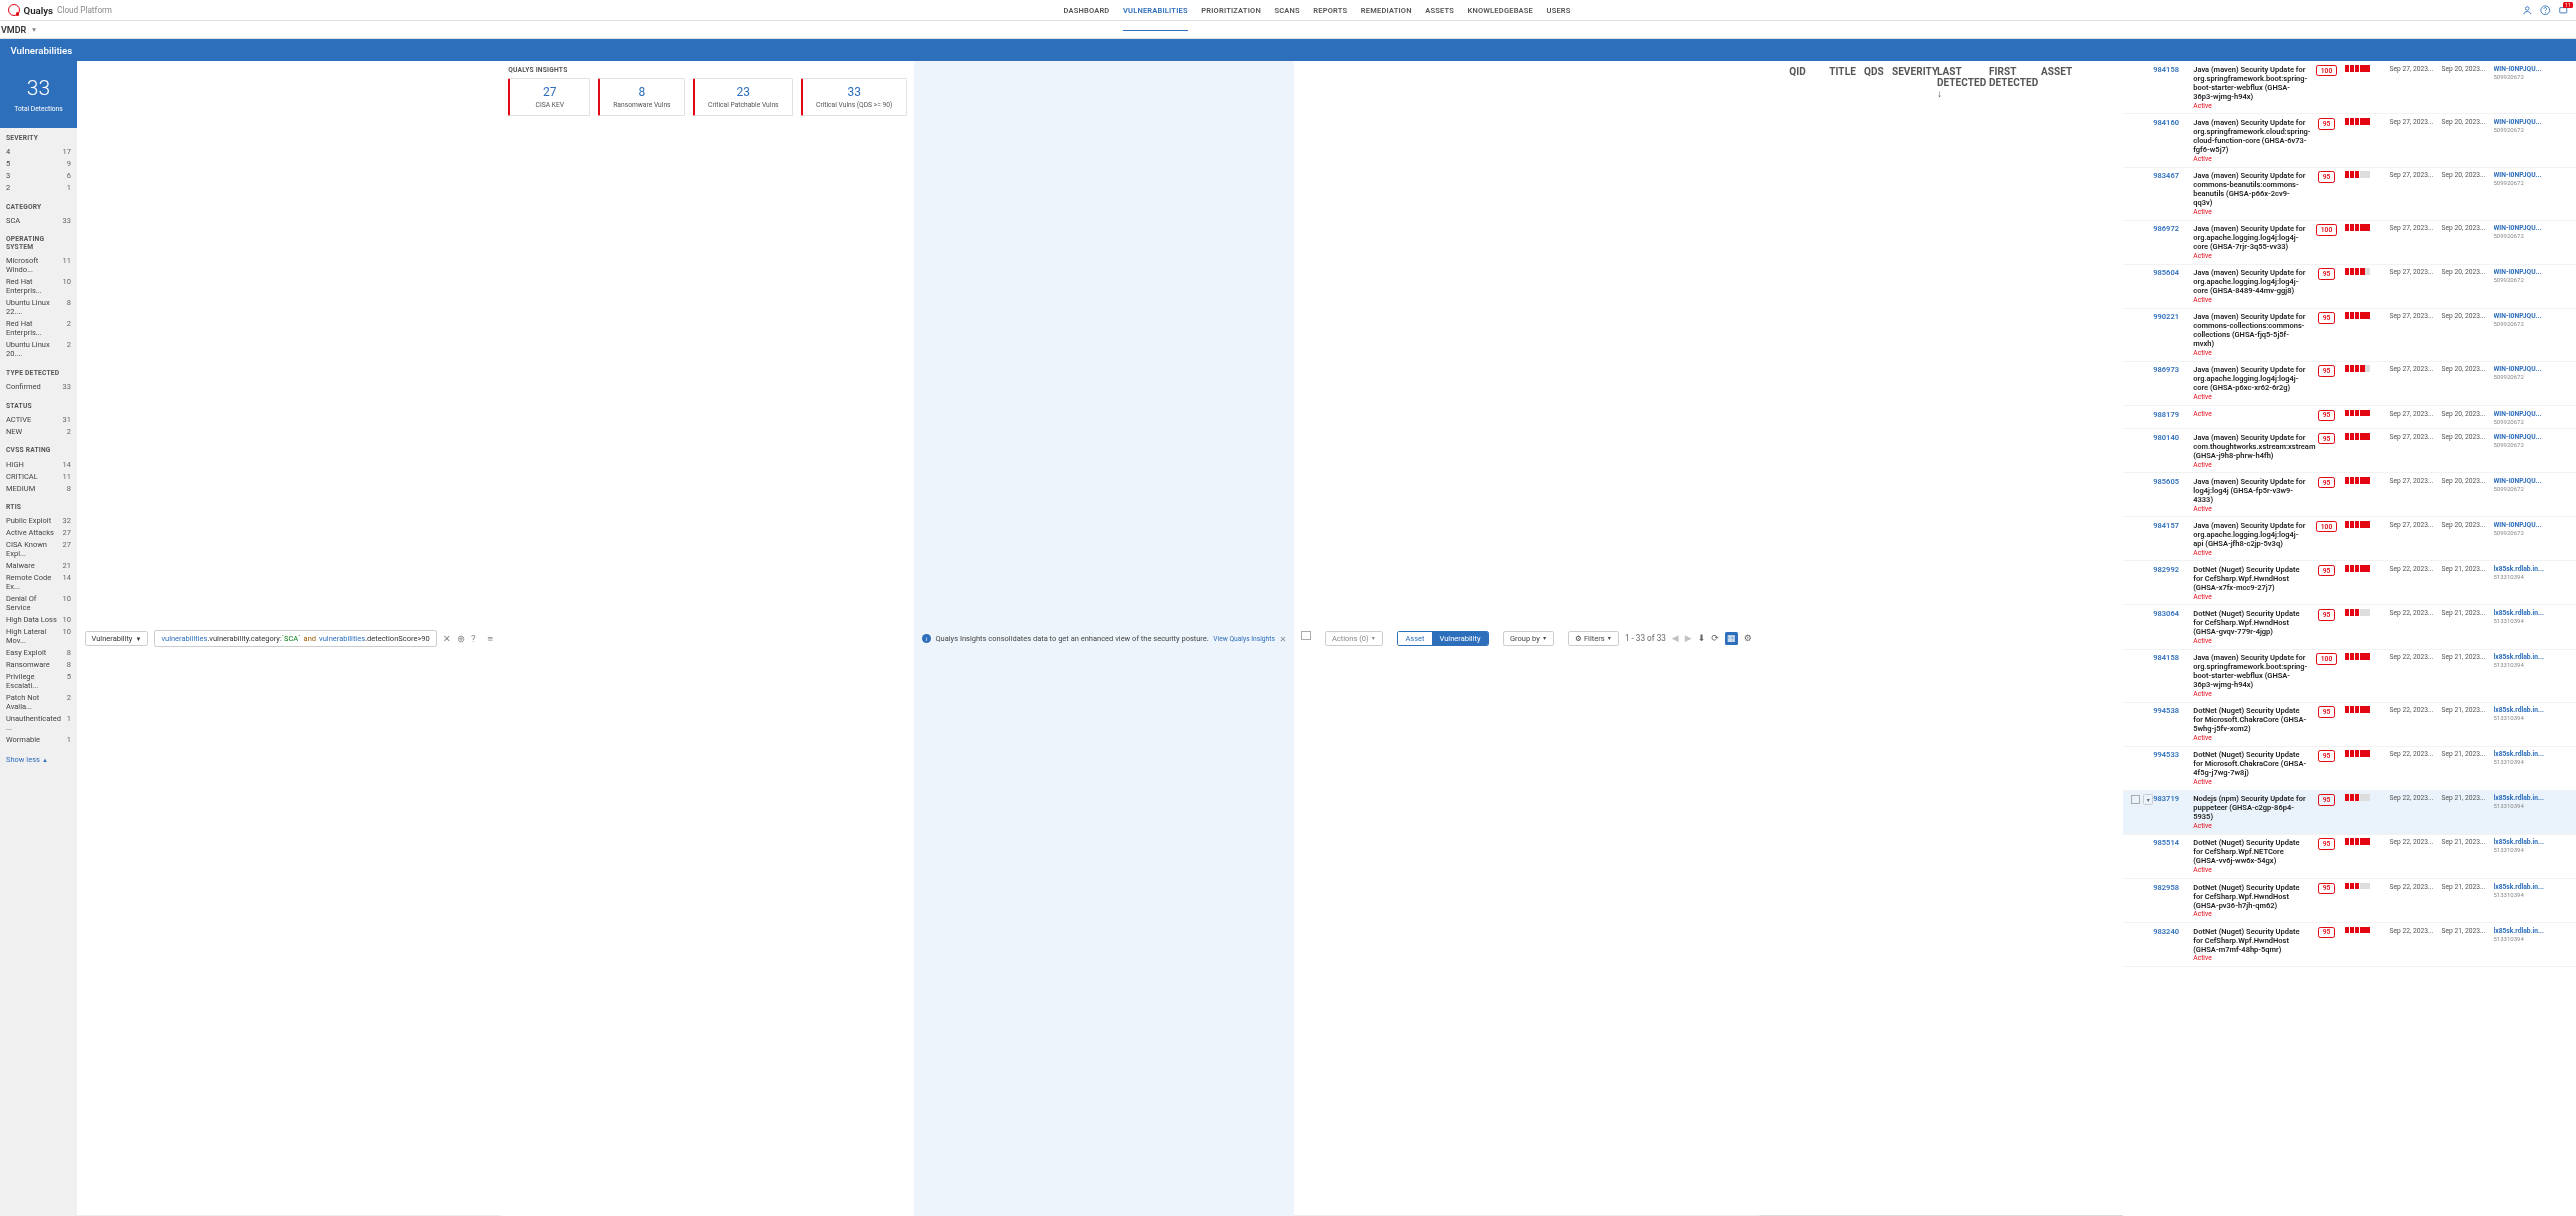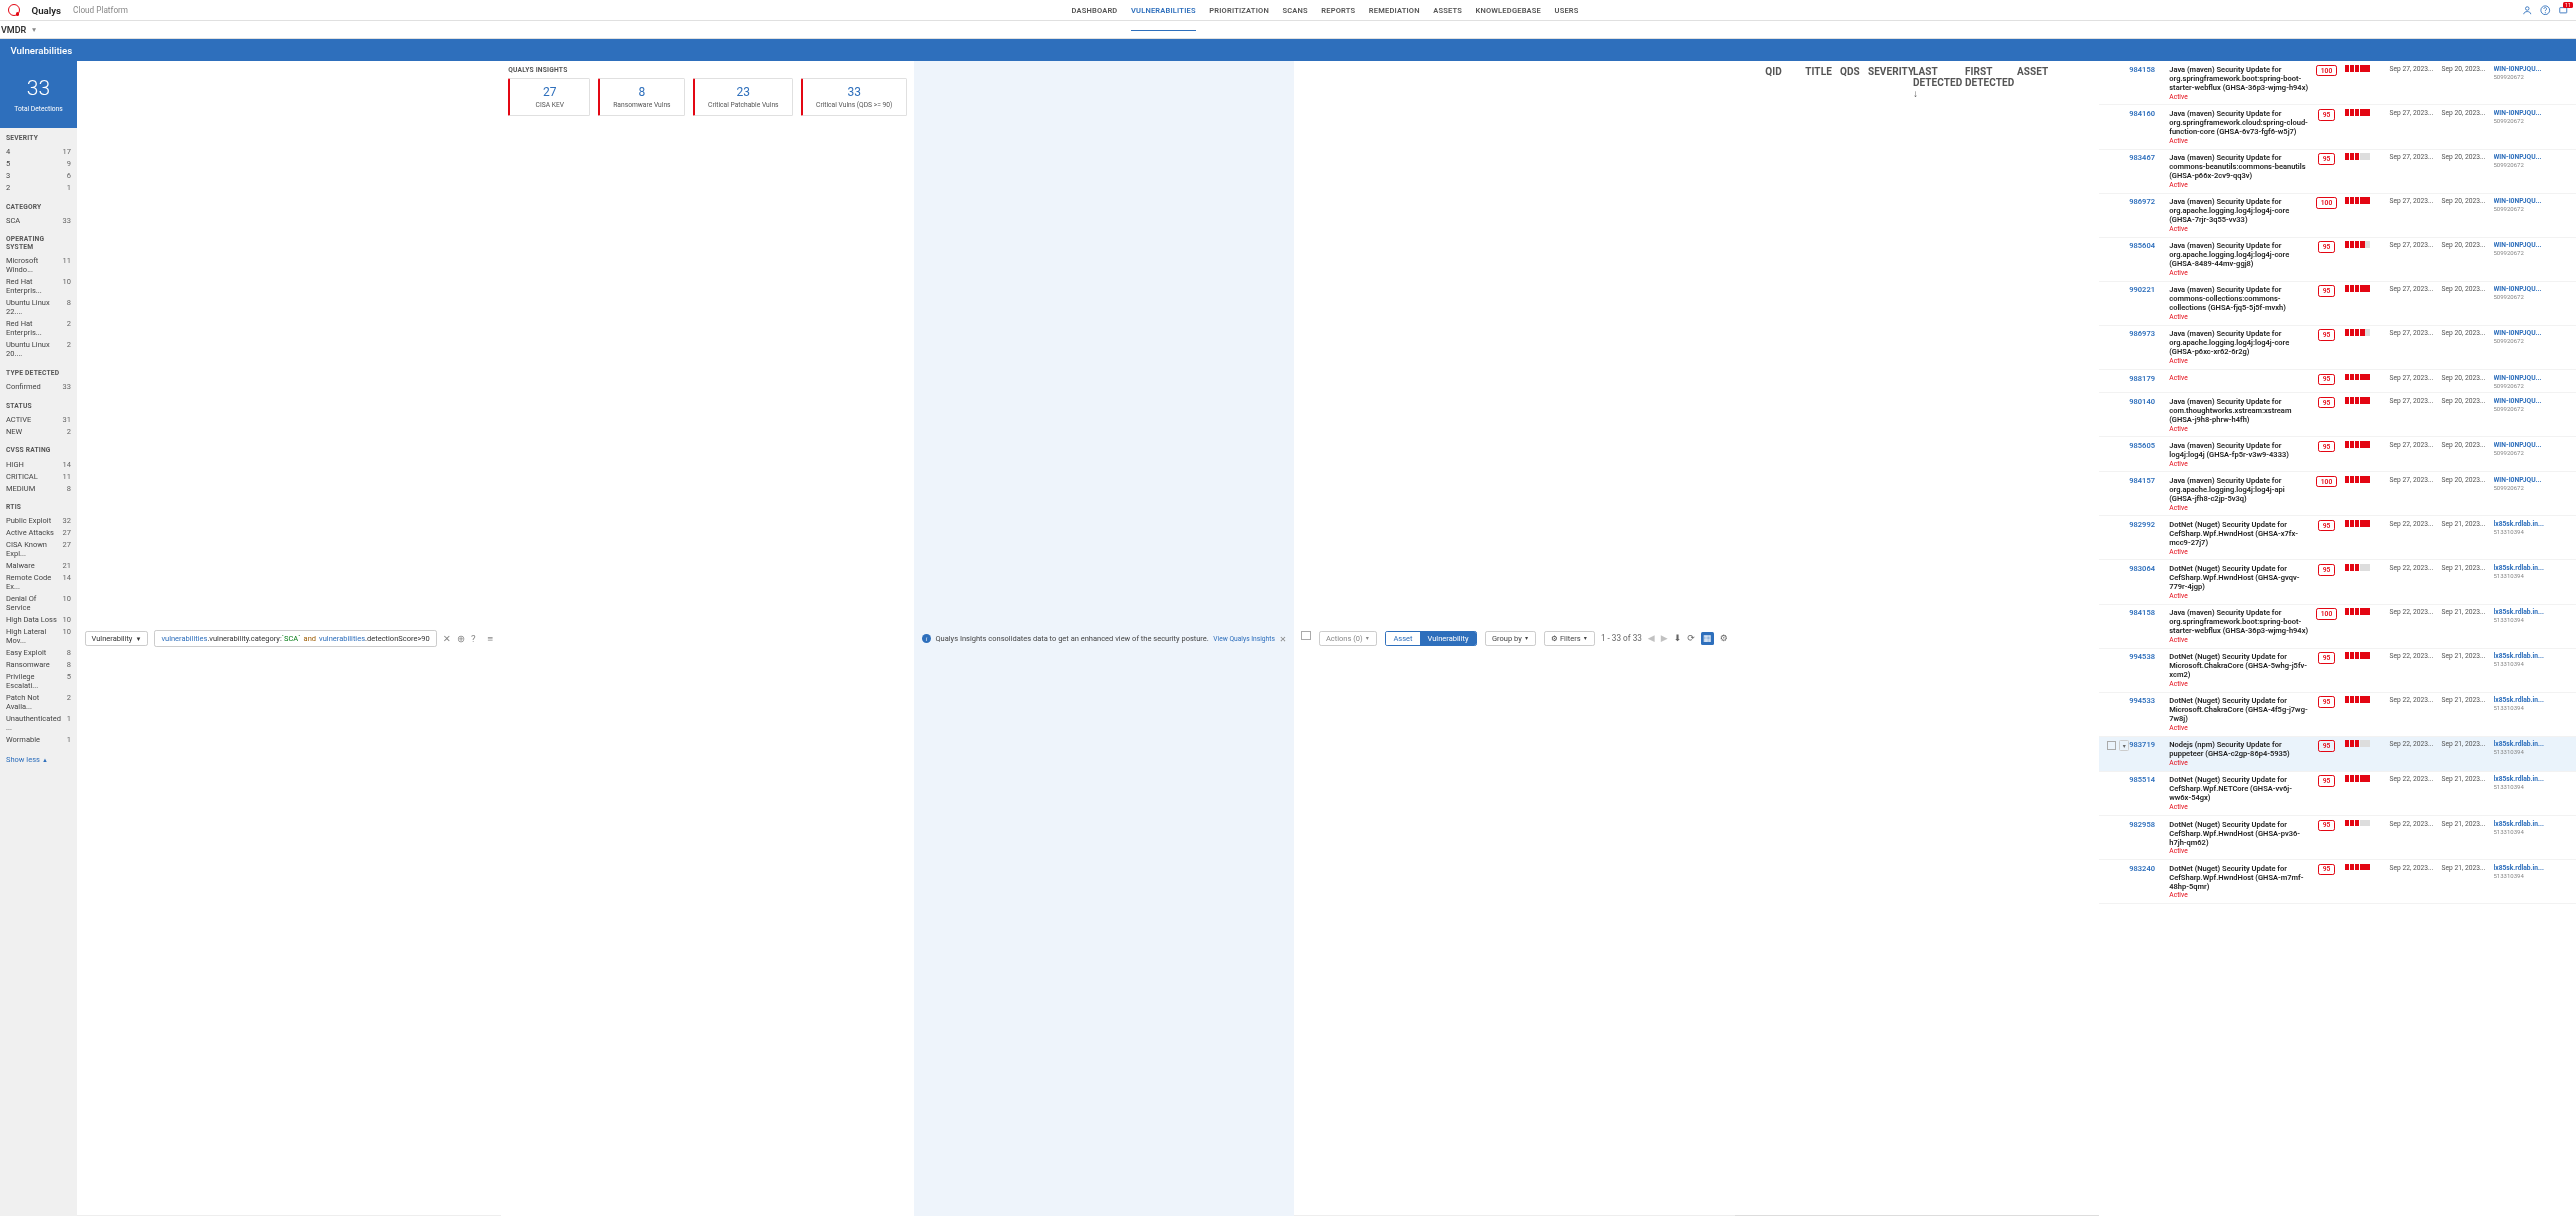--- a/index.html
+++ b/index.html
@@ -1,18 +1,18 @@
 <!DOCTYPE html>
 <html style="font-size:12px"><head>
 <meta charset="utf-8">
 <style>
 *{box-sizing:border-box;margin:0;padding:0;font-family:-apple-system,BlinkMacSystemFont,"Segoe UI",Roboto,Arial,sans-serif}
 body{background:#f5f5f5;font-size:8.2px;color:#333}
 .topbar{height:21px;background:#fff;border-bottom:0.7px solid #e0e0e0;display:flex;align-items:center;padding:0 7.5px;justify-content:space-between}
-.logo-wrap{display:flex;align-items:center;gap:12px}
+.logo-wrap{display:flex;align-items:center;gap:4px}
 .logo-q{width:12px;height:12px;border:1.5px solid #e30613;border-radius:50%;position:relative}
 .logo-q::after{content:"";position:absolute;width:3.7px;height:3.7px;background:#e30613;border-radius:50%;bottom:-0.7px;right:-0.7px}
 .logo-txt{font-weight:600;font-size:9.7px;color:#222}
 .logo-sub{font-size:8.2px;color:#888}
 .topnav{display:flex;gap:13.5px;font-size:7.5px;font-weight:600;color:#555;letter-spacing:0.2px}
 .topnav-item{cursor:pointer;padding:16px 0;position:relative}
 .topnav-item.active{color:#2e6fbc}
 .topnav-item.active::after{content:"";position:absolute;bottom:-0.7px;left:0;right:0;height:1.5px;background:#2e6fbc}
 .topicons{display:flex;gap:7.5px;align-items:center;color:#2e6fbc}
 .topicon{width:10.5px;height:10.5px;cursor:pointer;position:relative}
@@ -43,21 +43,21 @@
 .insights{padding:4.5px 7.5px}
 .ins-head{font-size:6.7px;font-weight:700;color:#555;letter-spacing:0.2px;margin-bottom:4.5px}
 .cardrow{display:flex;gap:7.5px}
 .card{background:#fff;border:0.7px solid #e0e0e0;border-left:2.2px solid #e30613;border-radius:1.5px;padding:6px 13.5px;text-align:center;min-width:82px}
 .card-num{font-size:12px;color:#2e6fbc;font-weight:400}
 .card-lbl{font-size:6.7px;color:#555;margin-top:1.5px}
 .infobar{background:#eef4fb;padding:3.7px 7.5px;font-size:7.5px;color:#444;display:flex;align-items:center;justify-content:space-between;gap:4.5px}
 .infobar .l{display:flex;align-items:center;gap:4.5px}
 .infoi{width:9px;height:9px;background:#2e6fbc;color:#fff;border-radius:50%;display:inline-flex;align-items:center;justify-content:center;font-size:6px;font-style:italic}
 .toolbar{display:flex;align-items:center;padding:4.5px 7.5px;gap:6px;border-bottom:0.7px solid #eee;justify-content:space-between}
-.tb-l{display:flex;gap:8px}
+.tb-l{display:flex;gap:14px}
 .cbx{width:9.7px;height:9.7px;border:0.7px solid #aaa;cursor:pointer}
 .btnlike{border:0.7px solid #ccc;border-radius:2.2px;padding:2.2px 6px;font-size:7.5px;color:#888;cursor:pointer;display:inline-flex;align-items:center;gap:2.2px}
 .seg{display:flex;border:0.7px solid #2e6fbc;border-radius:2.2px;overflow:hidden}
 .seg-btn{padding:2.2px 7.5px;font-size:7.5px;cursor:pointer;color:#2e6fbc;background:#fff}
 .seg-btn.on{background:#2e6fbc;color:#fff}
 .tb-r{display:flex;align-items:center;gap:6px;color:#666}
 .tbicon{cursor:pointer;font-size:9px;color:#666}
 .tbicon.sel{background:#2e6fbc;color:#fff;padding:1.5px 2.2px;border-radius:1.5px}
 .thead{display:flex;padding:4.5px 7.5px;font-size:10px;font-weight:700;color:#555;border-bottom:0.7px solid #ddd;text-transform:uppercase;letter-spacing:0.1px}
 .c-cbx{width:22.4px}

